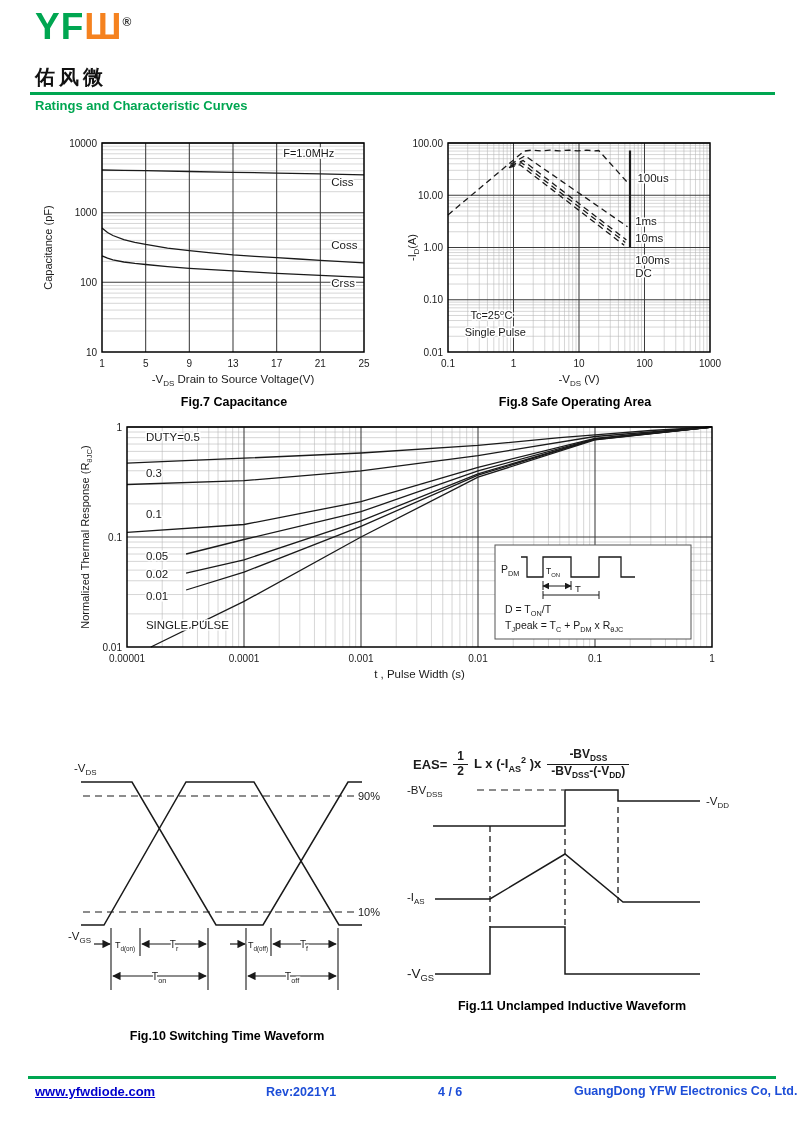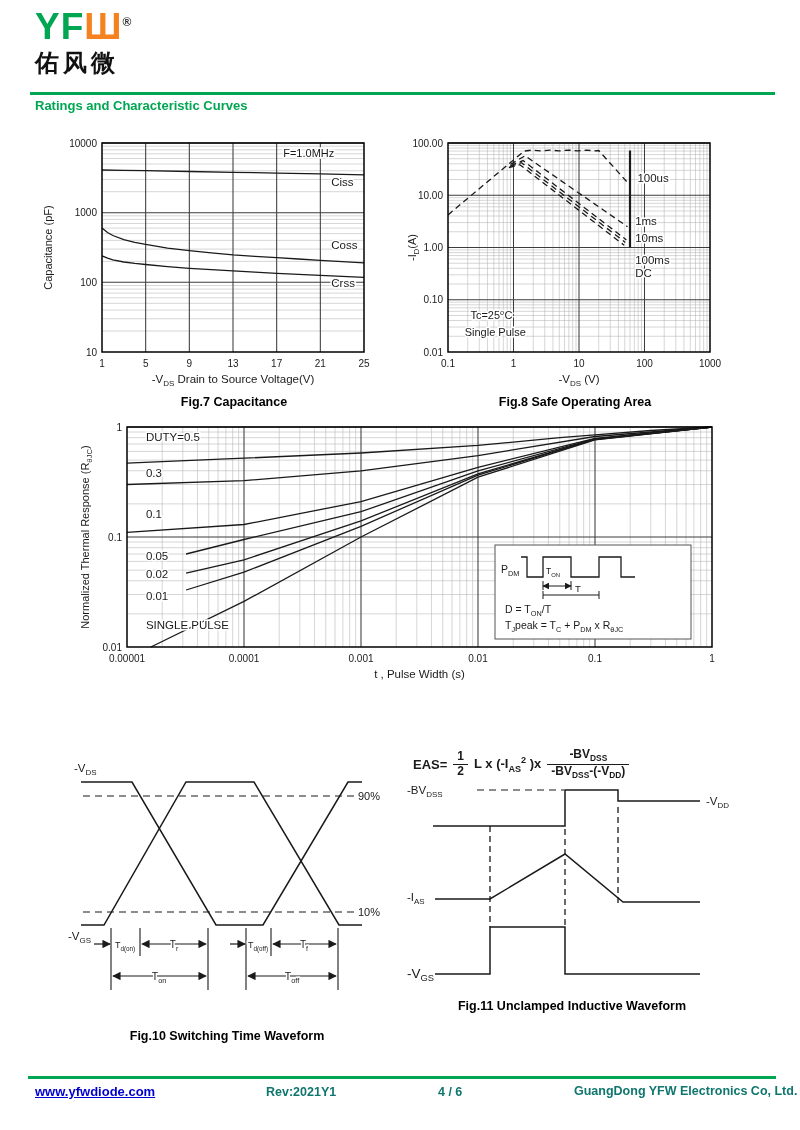--- a/index.html
+++ b/index.html
@@ -4,21 +4,21 @@
 <style>
   html,body{margin:0;padding:0;background:#fff;}
   body{font-family:"Liberation Sans","DejaVu Sans",sans-serif;color:#1a1a1a;}
   .page{position:relative;width:800px;height:1130px;background:#ffffff;overflow:hidden;}
   .abs{position:absolute;}
   
   .logo-main{font-weight:bold;font-size:37px;line-height:1;letter-spacing:1px;}
   .logo-green{color:#00A651;}
   .logo-orange{color:#F5821F;}
   .logo-reg{font-size:12px;color:#333;vertical-align:super;font-weight:bold;}
-  .logo-cn{font-weight:bold;font-size:24px;letter-spacing:4px;color:#111;margin-top:2px;}
+  .logo-cn{font-weight:bold;font-size:20px;letter-spacing:4px;color:#111;margin-top:19px;}
   .part-number{font-weight:bold;font-size:18px;color:#000;}
   .rule{background:#00A651;}
   .section-title{color:#00A651;font-weight:bold;font-size:13px;}
   
   .cap{position:absolute;transform:translateX(-50%);font-weight:bold;font-size:12.5px;white-space:nowrap;color:#000;}
   
   svg{overflow:visible;}
   svg text{fill:#1a1a1a;font-family:"Liberation Sans","DejaVu Sans",sans-serif;}
   .halo{paint-order:stroke fill;stroke:#ffffff;stroke-width:3px;}
   .wf{fill:none;stroke:#1a1a1a;stroke-width:1.5;}
@@ -28,21 +28,21 @@
   
   .formula{display:flex;align-items:center;gap:6px;font-size:13px;font-weight:bold;color:#1a1a1a;}
   .frac{display:inline-flex;flex-direction:column;align-items:center;line-height:1.15;}
   .frac .den{border-top:1.6px solid #1a1a1a;}
   .frac.small{font-size:12px;}
   .frac.big{font-size:12px;}
   .frac .num,.frac .den{padding:0 4px;}
   sub{font-size:70%;} sup{font-size:70%;}
   
   .footer-link{color:#0000CC;font-weight:bold;font-size:13px;text-decoration:underline;}
-  .footer-text{font-weight:bold;font-size:12.5px;color:#0f766e;padding-left:44px;}
+  .footer-text{font-weight:bold;font-size:12.5px;color:#1d4ed8;padding-left:44px;}
 </style>
 </head>
 <body>
 
 <div class="page">
 
   <div class="abs" style="left:35px;top:8px;">
     <div class="logo-main"><span class="logo-green">YF</span><span class="logo-orange">Ш</span><span class="logo-reg">®</span></div>
     <div class="logo-cn">佑风微</div>
   </div>

